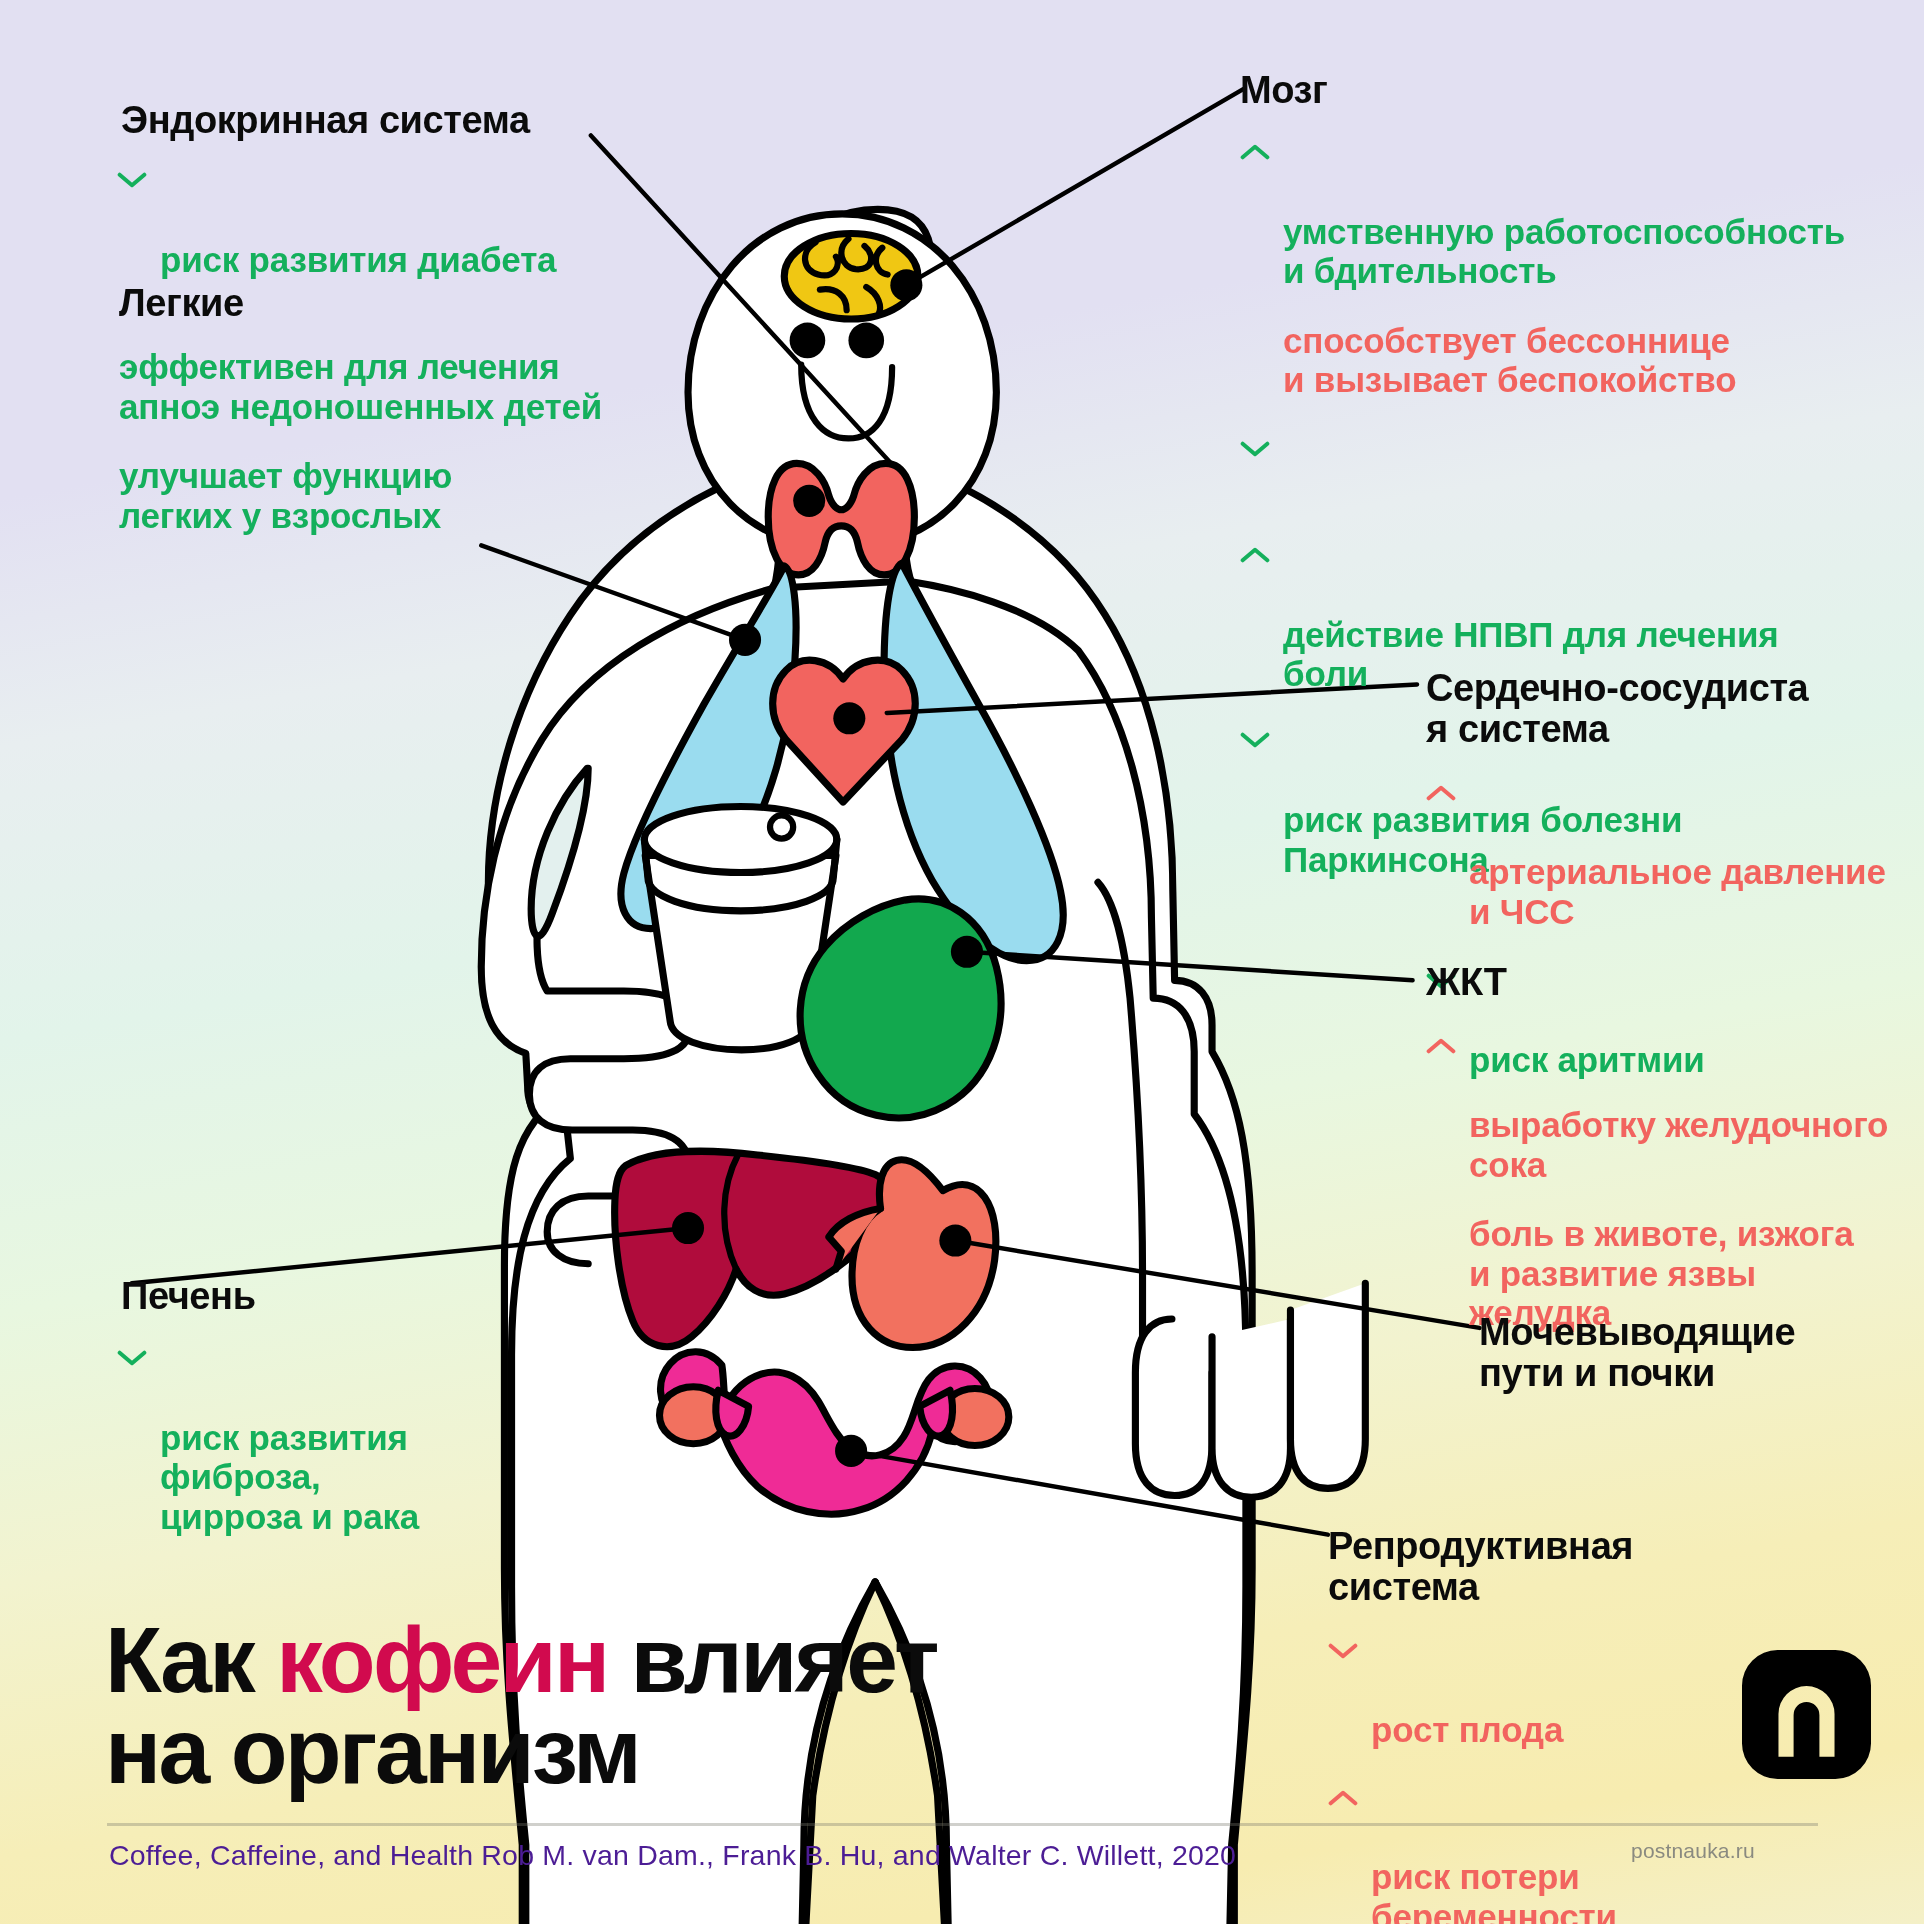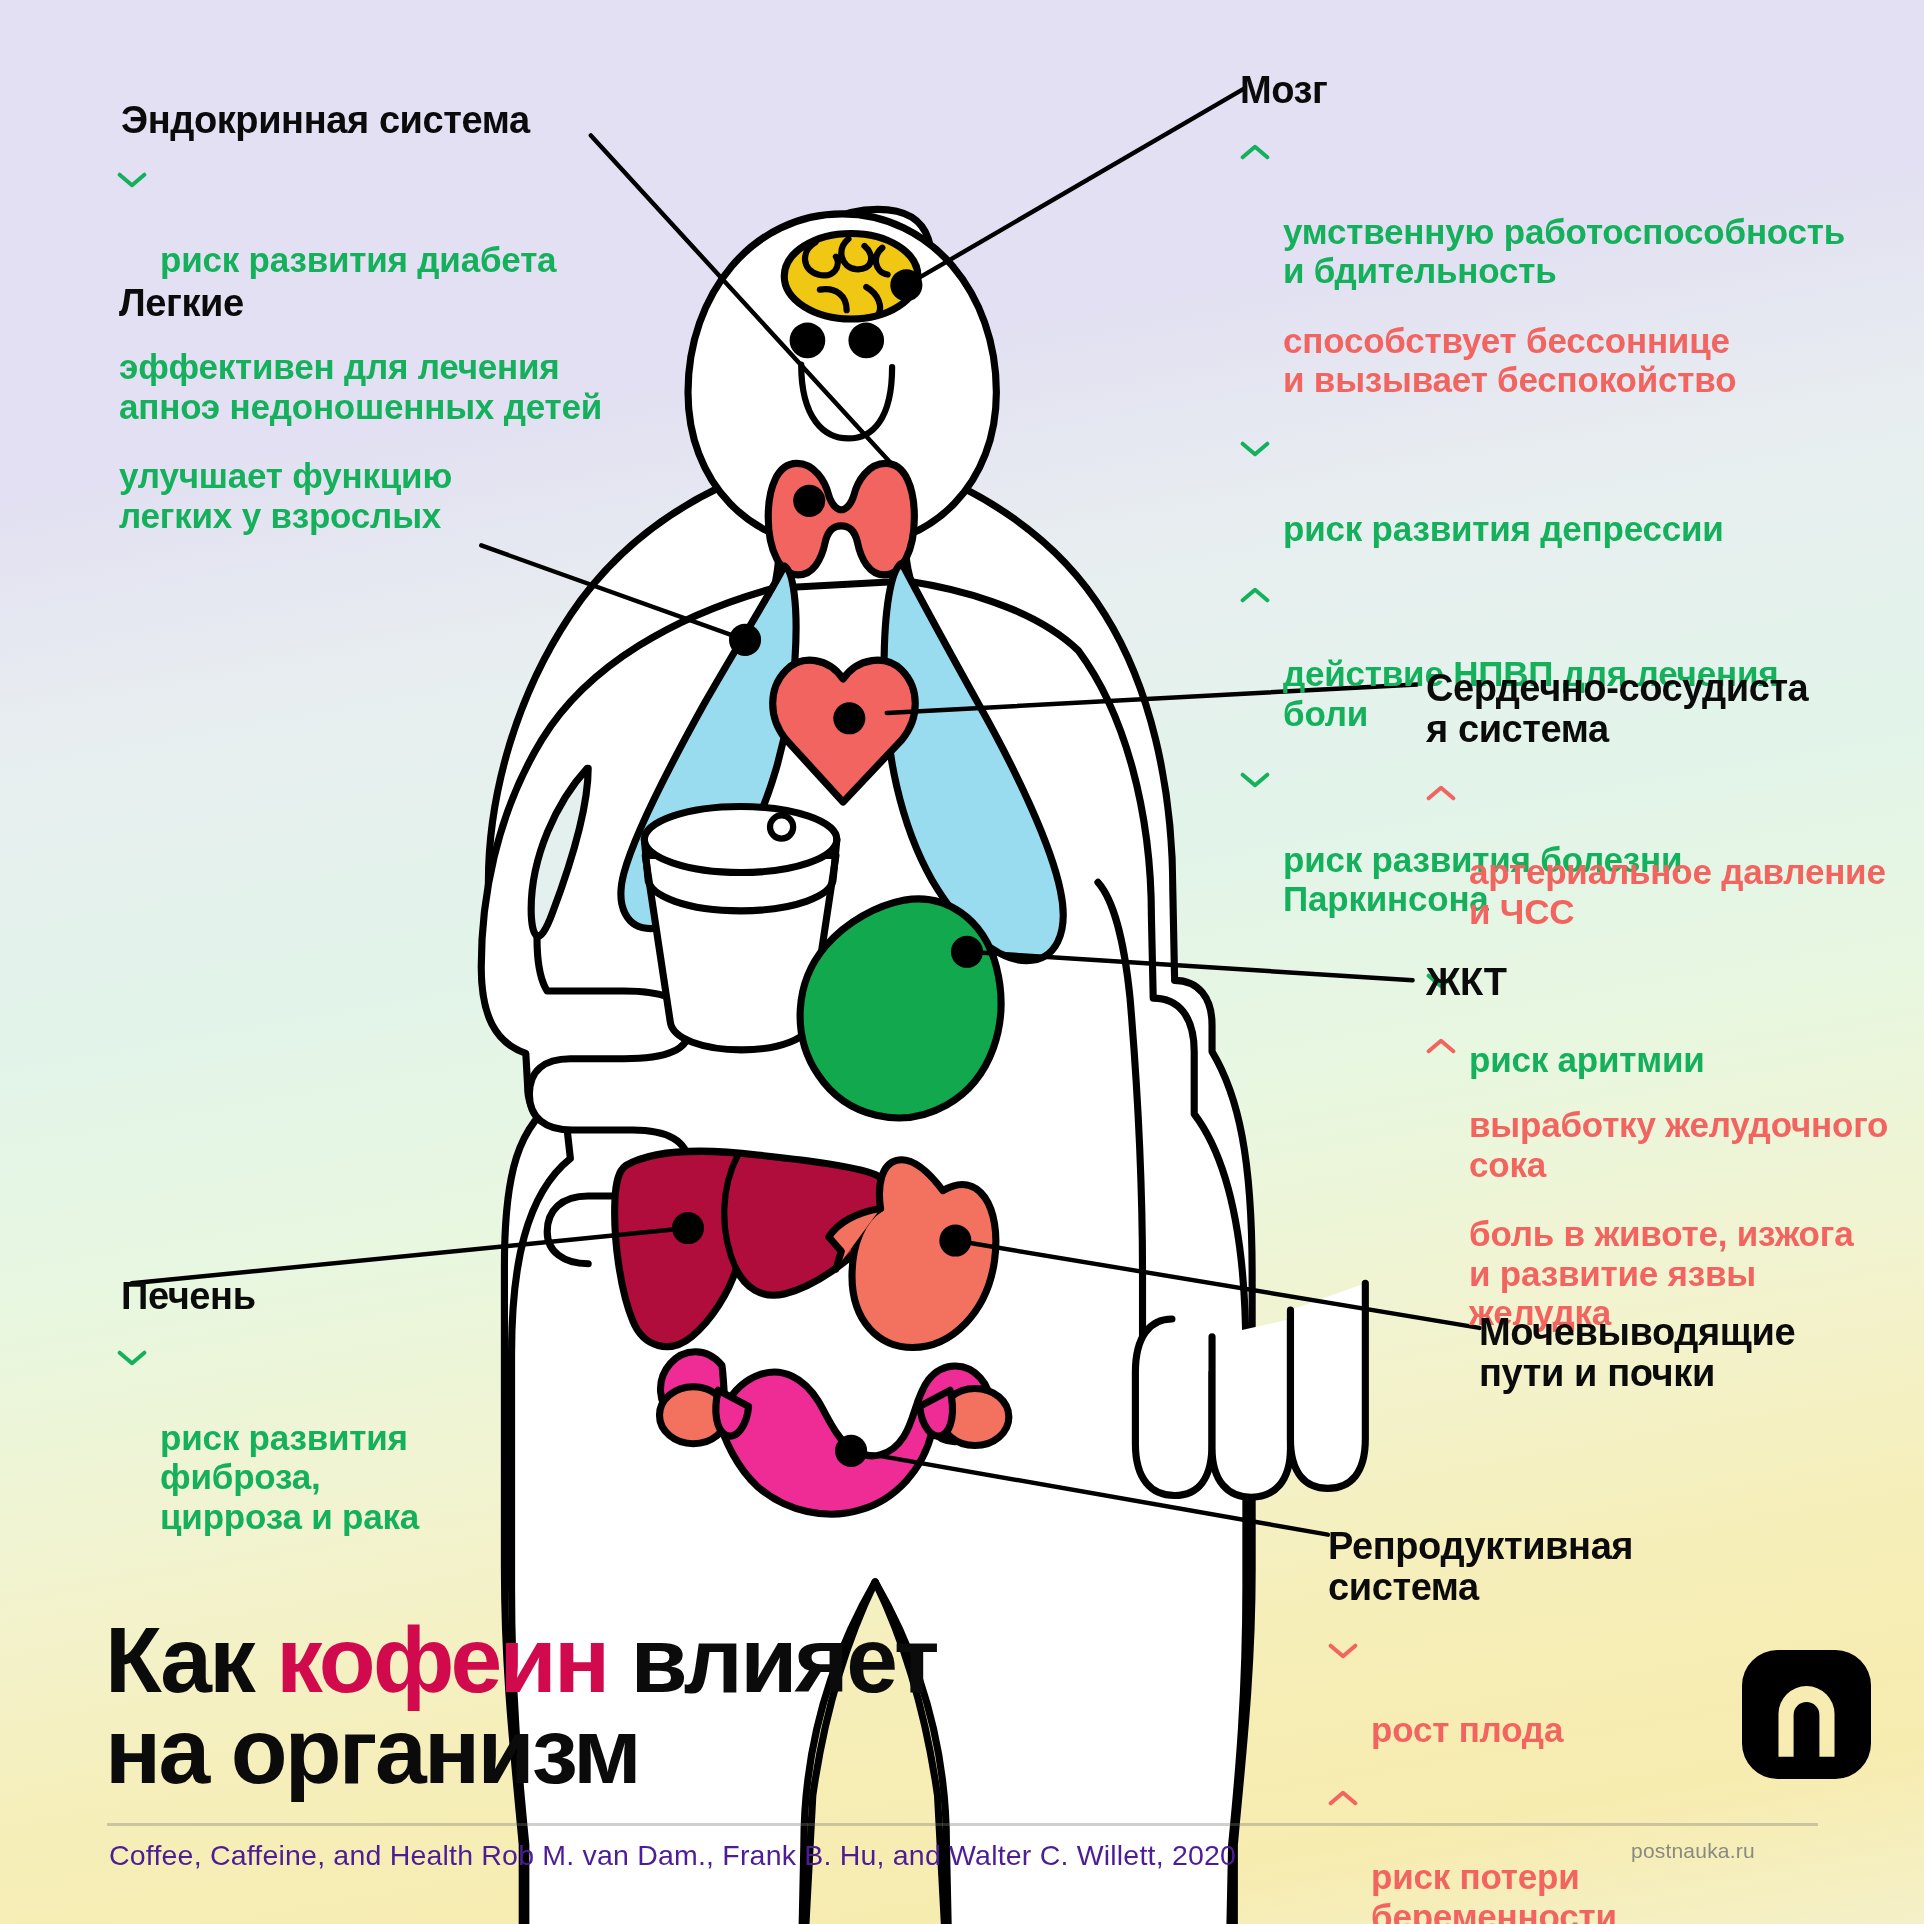--- a/index.html
+++ b/index.html
@@ -324,21 +324,20 @@
 и бдительность</span>
     </div>
 
     <div class="item red" style="margin-top:30px;margin-left:43px;white-space:pre-line;">способствует бессоннице
 и вызывает беспокойство</div>
 
     <div class="item green" style="margin-top:30px;margin-left:43px;white-space:pre-line;">
       <span class="chev"><svg viewBox="0 0 34 20">
             <path d="M3 4 L17 16 L31 4" fill="none" stroke="#14b05c" stroke-width="4.5" stroke-linecap="round" stroke-linejoin="round"></path>
           </svg></span>
-      <span>риск развития депрессии</span>
     </div>
 
     <div class="item green" style="margin-top:27px;margin-left:43px;white-space:pre-line;">
       <span class="chev"><svg viewBox="0 0 34 20">
             <path d="M3 16 L17 4 L31 16" fill="none" stroke="#14b05c" stroke-width="4.5" stroke-linecap="round" stroke-linejoin="round"></path>
           </svg></span>
       <span>действие НПВП для лечения
 боли</span>
     </div>
 

